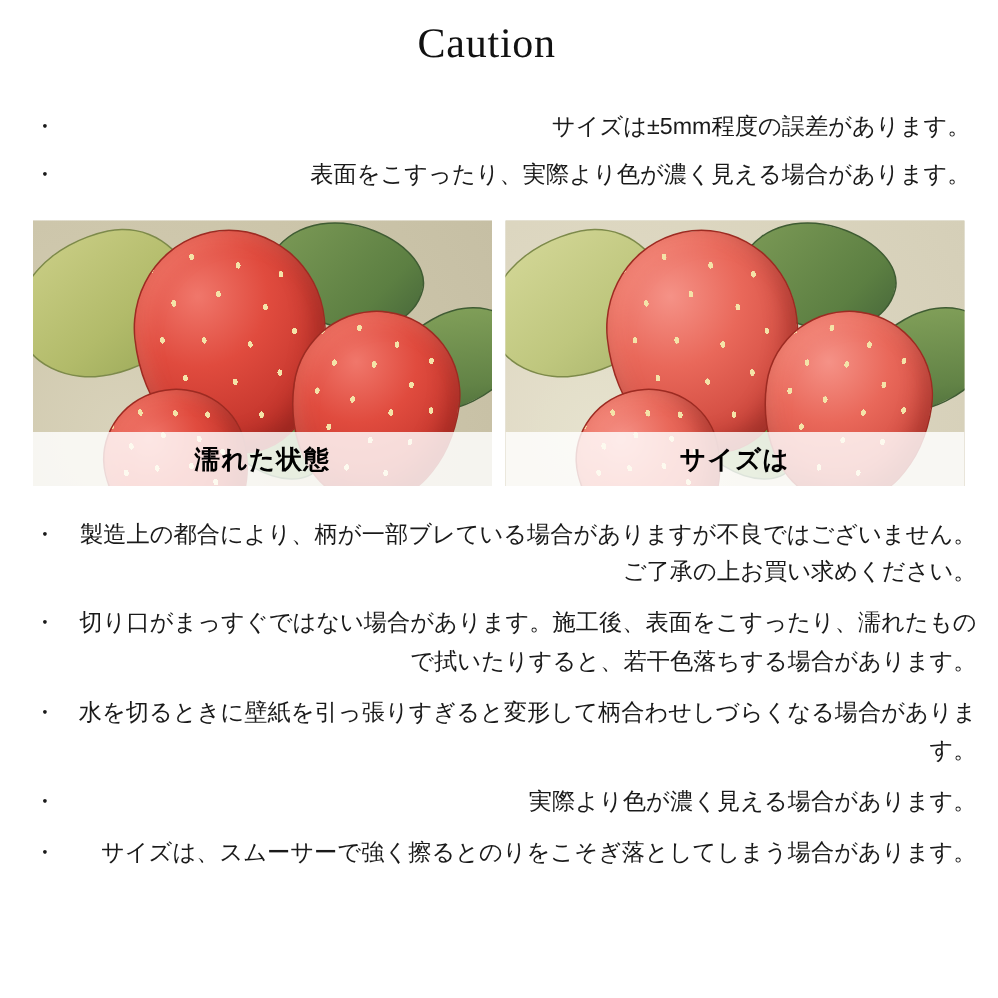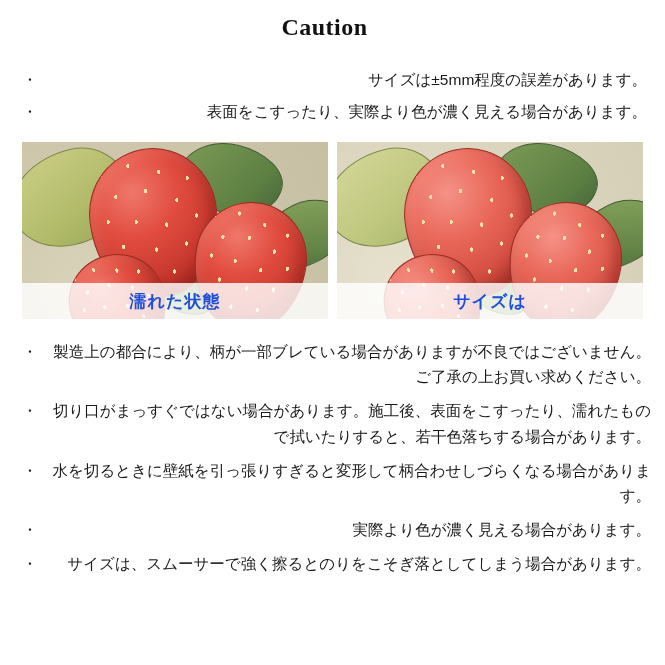--- a/index.html
+++ b/index.html
@@ -16,22 +16,22 @@
   }
   .page {
     position: relative;
     width: 665px;
     height: 665px;
     box-sizing: border-box;
   }
   .title {
     text-align: center;
     font-family: "Liberation Serif", serif;
-    font-weight: bold;
-    font-size: 24px;
+    font-weight: normal;
+    font-size: 28px;
     letter-spacing: 0.5px;
     color: #111111;
     margin: 14px 16px 0 0;
     padding: 0;
   }
   .bullets-top {
     margin: 26px 0 0 0;
     padding: 0 18px 0 22px;
   }
   .bullet {
@@ -75,21 +75,21 @@
     left: 0;
     right: 0;
     bottom: 0;
     height: 36px;
     background: rgba(255,255,255,0.82);
     display: flex;
     align-items: center;
     justify-content: center;
     font-size: 17px;
     font-weight: bold;
-    color: #1d4ed8;
+    color: #000000;
     letter-spacing: 1px;
   }
   .bullets-bottom {
     margin: 20px 0 0 0;
     padding: 0 14px 0 22px;
   }
   .bullets-bottom .bullet {
     margin-bottom: 9px;
   }
   

